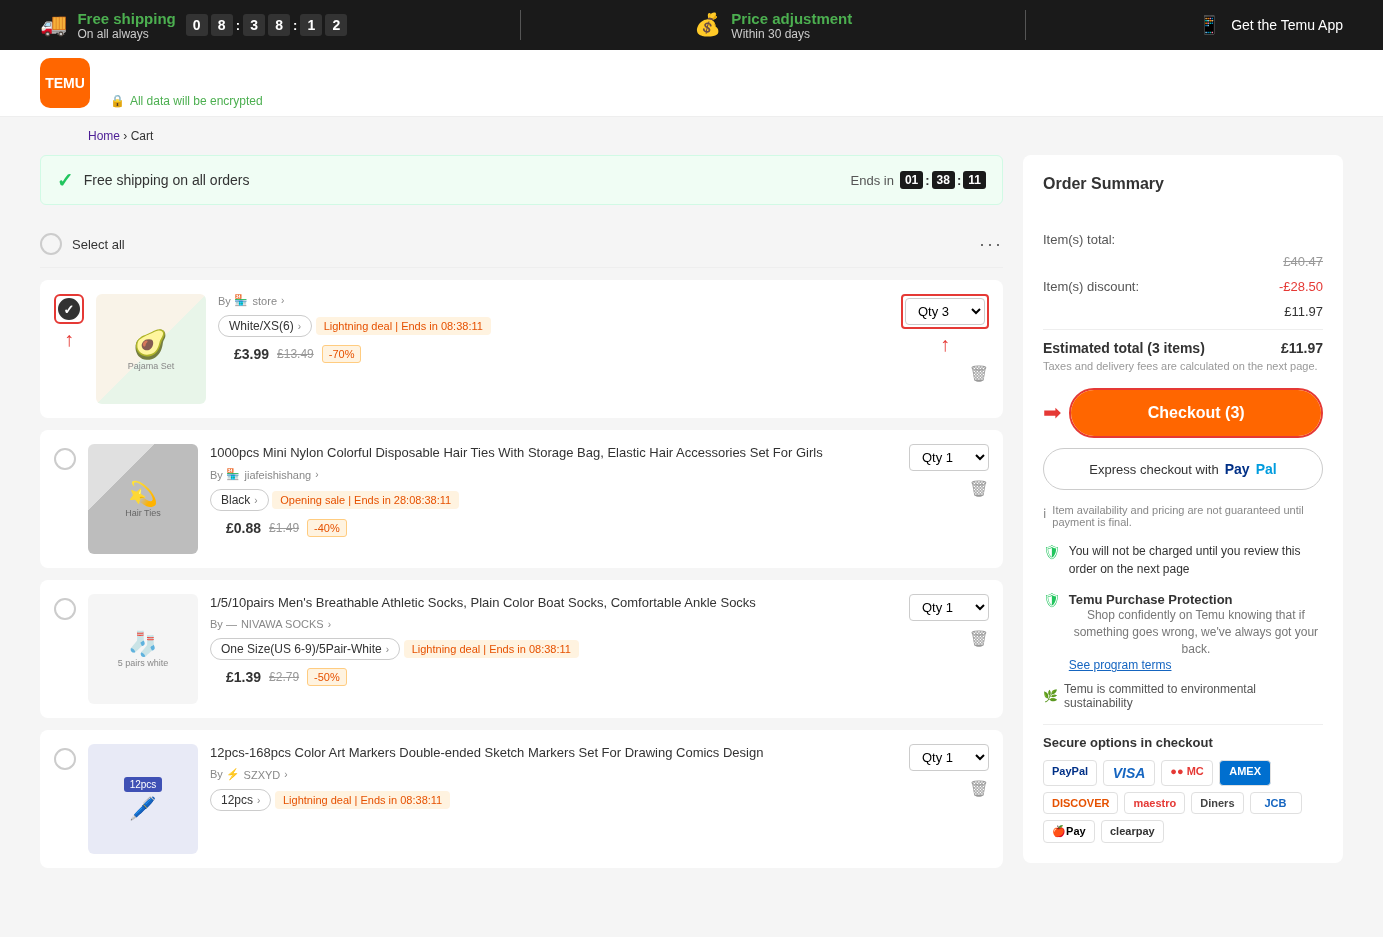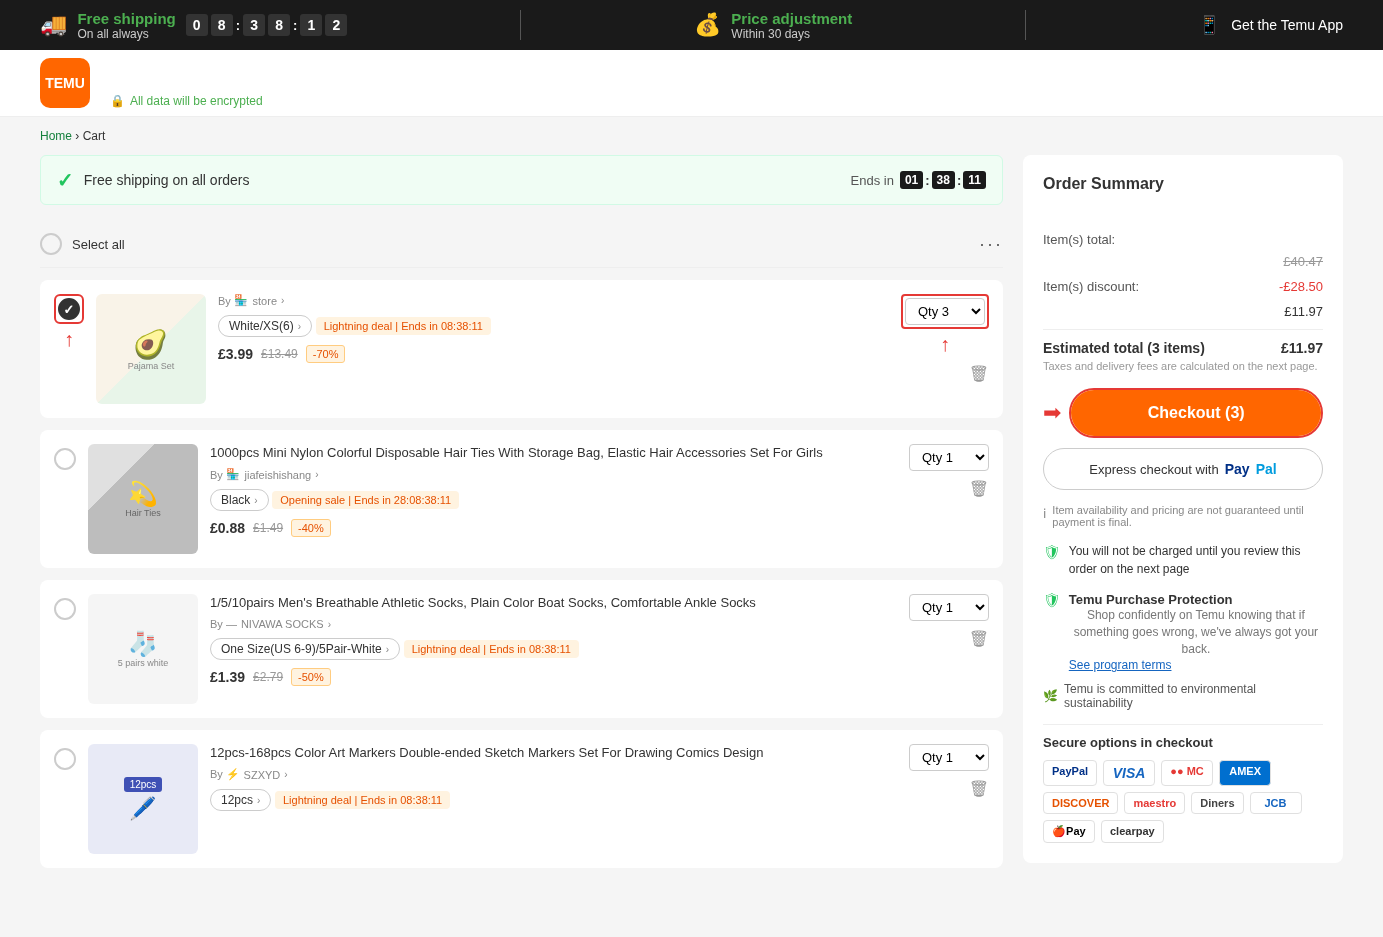--- a/index.html
+++ b/index.html
@@ -91,21 +91,21 @@
       gap: 5px;
     }
 
     
     .breadcrumb {
       padding: 12px 40px;
       font-size: 12px;
       color: #999;
       background: #f5f5f5;
     }
-    .breadcrumb a { color: #15803d; text-decoration: none; }
+    .breadcrumb a { color: #4c1d95; text-decoration: none; margin-left: 48px; }
     .breadcrumb span { color: #333; }
 
     
     .main-layout {
       display: flex;
       gap: 20px;
       padding: 0 40px 40px;
       align-items: flex-start;
     }
 
@@ -283,20 +283,21 @@
     }
     .price-row {
       display: flex;
       align-items: center;
       gap: 8px;
     }
     .price-current {
       font-size: 14px;
       font-weight: bold;
       color: #333;
+      margin-left: 16px;
     }
     .price-original {
       font-size: 12px;
       color: #999;
       text-decoration: line-through;
     }
     .discount-badge {
       background: #fff3e0;
       color: #e65100;
       font-size: 11px;

